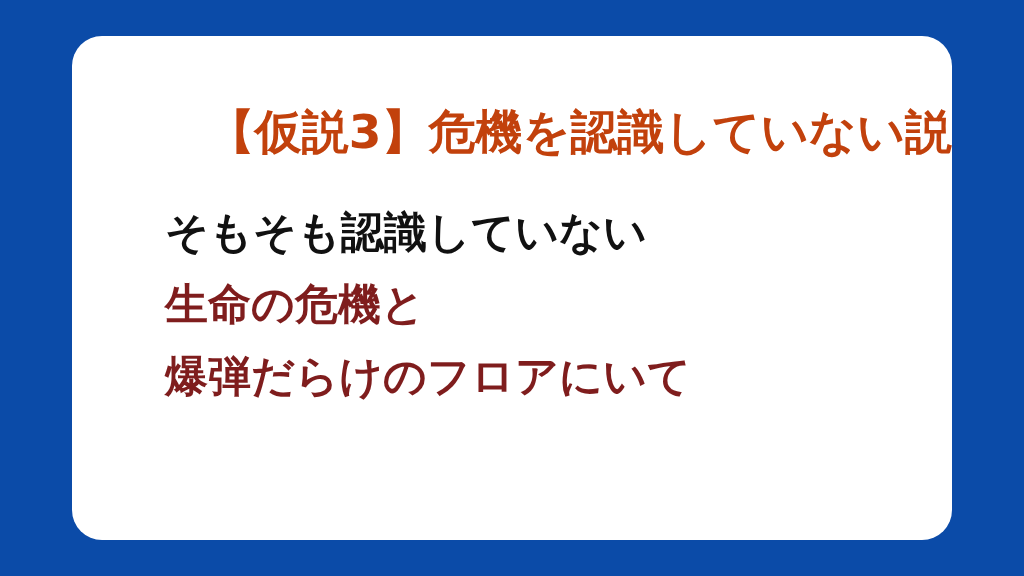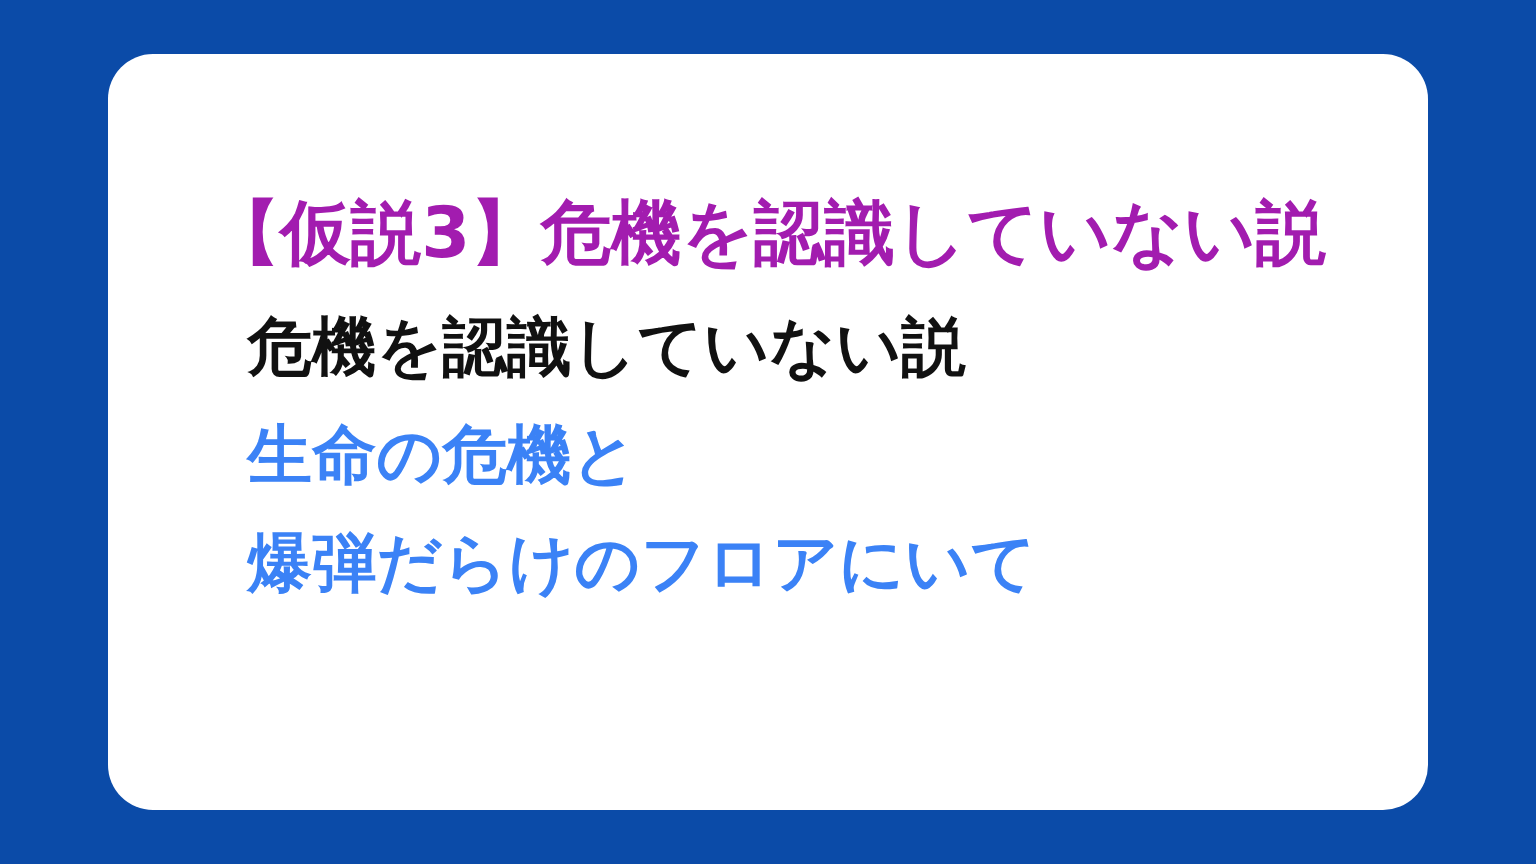--- a/index.html
+++ b/index.html
@@ -30,58 +30,57 @@
     background: #FFFFFF;
     border-radius: 30px;
     box-sizing: border-box;
   }
 
   #slide-title {
     position: absolute;
     left: 0;
     top: 72px;
     width: 880px;
-    text-align: center;
-    color: #a21caf;
+    text-align: right;
+    color: #c2410c;
     font-size: 47px;
     font-weight: 700;
     line-height: 1.0;
     letter-spacing: 0px;
     white-space: nowrap;
     font-family: "DejaVu Sans", "Liberation Sans", sans-serif;
-    margin-top: 24px;
   }
 
   #body-block {
     position: absolute;
     left: 93px;
     top: 160px;
     width: 770px;
   }
 
   .body-line {
     font-size: 43px;
     font-weight: 700;
     line-height: 72px;
     height: 72px;
     white-space: nowrap;
     letter-spacing: 0px;
     font-family: "DejaVu Sans", "Liberation Sans", sans-serif;
   }
   .body-line.black { color: #111111; }
-  .body-line.orange { color: #3b82f6; }
+  .body-line.orange { color: #7f1d1d; }
 </style>
 </head>
 <body>
 
 <div id="slide">
   <div id="card">
 
     <div id="slide-title">【仮説3】危機を認識していない説</div>
 
     <div id="body-block">
-      <div class="body-line black">危機を認識していない説</div>
+      <div class="body-line black">そもそも認識していない</div>
       <div class="body-line orange">生命の危機と</div>
       <div class="body-line orange">爆弾だらけのフロアにいて</div>
     </div>
 
   </div>
 </div>
 
 </body></html>

